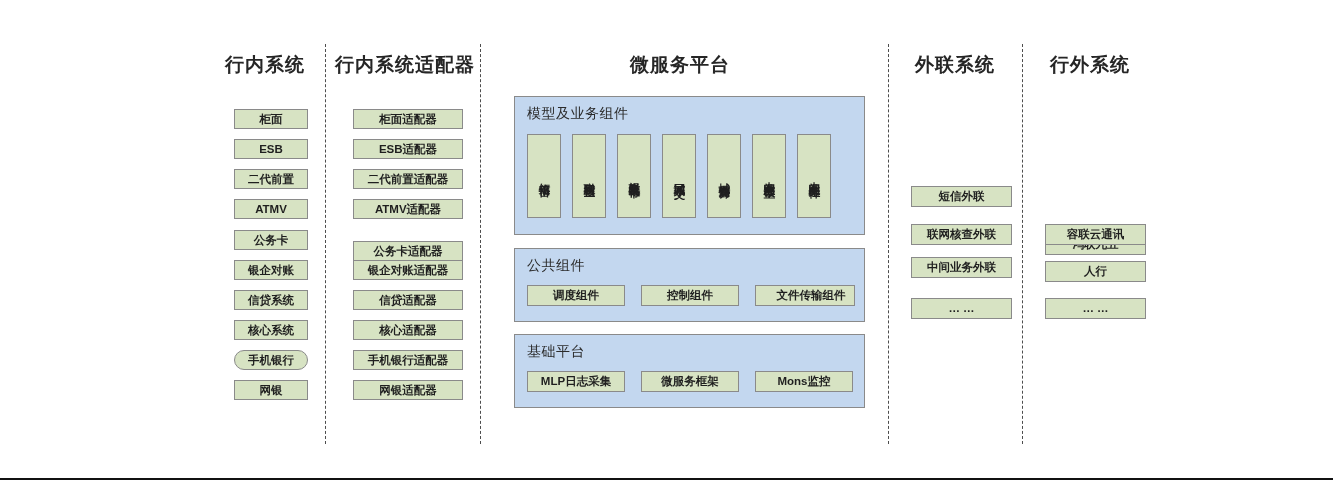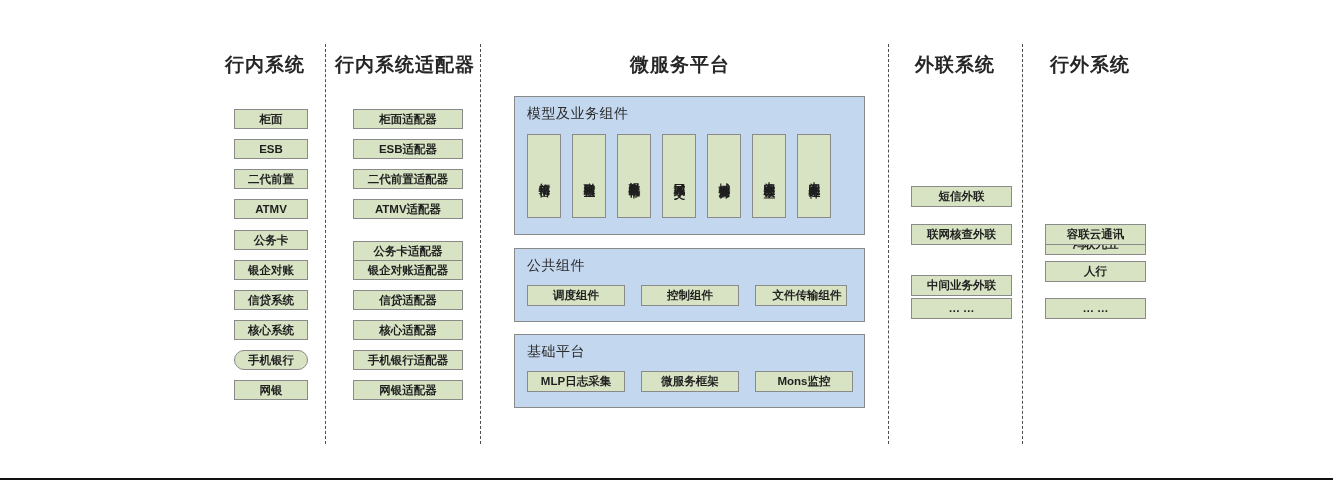--- a/index.html
+++ b/index.html
@@ -170,32 +170,32 @@
     </div>
   <div class="vbox" style="left:797px; top:134px; width:34px; height:84px;">
       <span>中间业务组件</span>
     </div>
 
   <div class="panel" style="left:514px; top:248px; width:351px; height:74px;">
     <div class="panel-title">公共组件</div>
   </div>
   <div class="gbox" style="left:527px; top:285px; width:98px; height:21px;">调度组件</div>
   <div class="gbox" style="left:641px; top:285px; width:98px; height:21px;">控制组件</div>
-  <div class="gbox" style="left:755px; top:285px; width:92px; height:21px;padding-left:12px;">文件传输组件</div>
+  <div class="gbox" style="left:755px; top:285px; width:100px; height:21px;padding-left:12px;">文件传输组件</div>
 
   <div class="panel" style="left:514px; top:334px; width:351px; height:74px;">
     <div class="panel-title">基础平台</div>
   </div>
   <div class="gbox" style="left:527px; top:371px; width:98px; height:21px;">MLP日志采集</div>
   <div class="gbox" style="left:641px; top:371px; width:98px; height:21px;">微服务框架</div>
   <div class="gbox" style="left:755px; top:371px; width:98px; height:21px;">Mons监控</div>
 
   <div class="gbox" style="left:911px; top:186px; width:101px; height:21px;">短信外联</div>
   <div class="gbox" style="left:911px; top:224px; width:101px; height:21px;">联网核查外联</div>
-  <div class="gbox" style="left:911px; top:275px; width:101px; height:21px;">中间业务外联</div>
+  <div class="gbox" style="left:911px; top:257px; width:101px; height:21px;">中间业务外联</div>
   <div class="gbox" style="left:911px; top:298px; width:101px; height:21px;">… …</div>
 
   <div class="gbox" style="left:1045px; top:186px; width:101px; height:21px;margin-top:48px;">鸿联九五</div>
   <div class="gbox" style="left:1045px; top:224px; width:101px; height:21px;">容联云通讯</div>
   <div class="gbox" style="left:1045px; top:261px; width:101px; height:21px;">人行</div>
   <div class="gbox" style="left:1045px; top:298px; width:101px; height:21px;">… …</div>
 
   <div class="bottom-rule"></div>
 
 </div>

